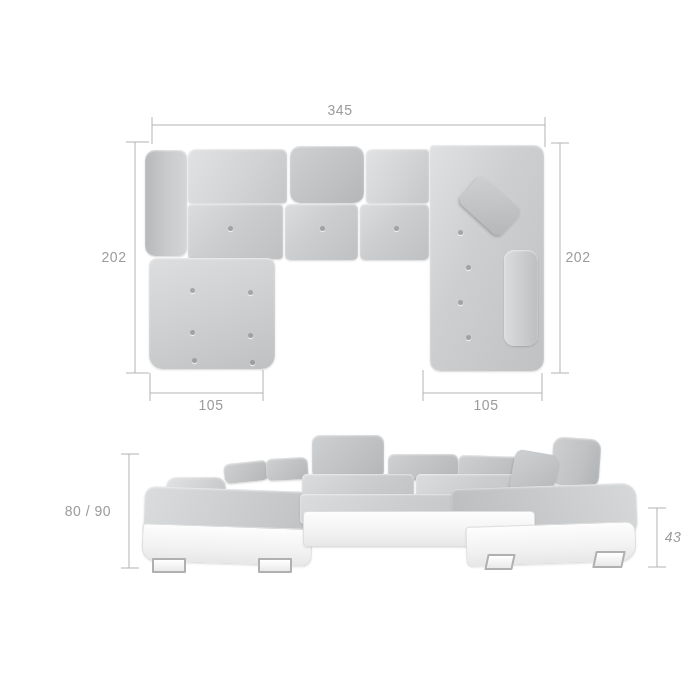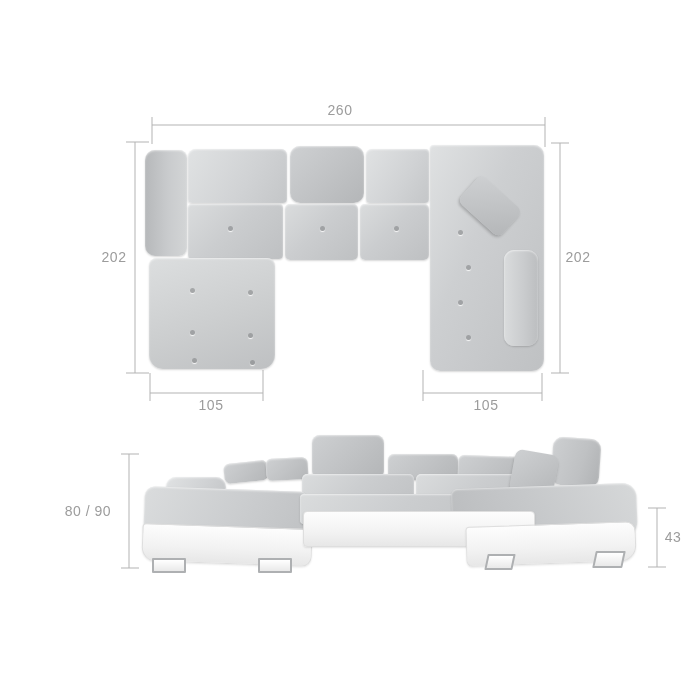--- a/index.html
+++ b/index.html
@@ -81,27 +81,27 @@
       <line x1="121" y1="454" x2="139" y2="454"></line>
       <line x1="121" y1="568" x2="139" y2="568"></line>
     </g>
     <g>
       <line x1="657" y1="508" x2="657" y2="567"></line>
       <line x1="648" y1="508" x2="666" y2="508"></line>
       <line x1="648" y1="567" x2="666" y2="567"></line>
     </g>
   </svg>
 
-  <div class="dim-label" style="left:315px;top:102px;width:50px;">260</div>
+  <div class="dim-label" style="left:315px;top:102px;width:50px;">345</div>
   <div class="dim-label" style="left:94px;top:249px;width:40px;">202</div>
   <div class="dim-label" style="left:558px;top:249px;width:40px;">202</div>
   <div class="dim-label" style="left:186px;top:397px;width:50px;">105</div>
   <div class="dim-label" style="left:461px;top:397px;width:50px;">105</div>
   <div class="dim-label" style="left:52px;top:503px;width:72px;">80 / 90</div>
-  <div class="dim-label" style="left:658px;top:529px;width:30px;">43</div>
+  <div class="dim-label" style="left:658px;top:529px;width:30px;font-style:italic;">43</div>
 
   <div class="part" style="left:0;top:0;width:700px;height:430px;">
 
     <div class="part fab" style="left:430px;top:145px;width:114px;height:226px;
          border-radius:4px 10px 12px 10px;
          background:linear-gradient(115deg,#dfe1e2 0%,#cdcfd1 40%,#bfc1c3 100%);"></div>
 
     <div class="part fab" style="left:145px;top:150px;width:42px;height:106px;
          border-radius:10px 8px 8px 10px;
          background:linear-gradient(90deg,#b6b8ba 0%,#c9cbcd 55%,#d3d5d6 100%);"></div>

